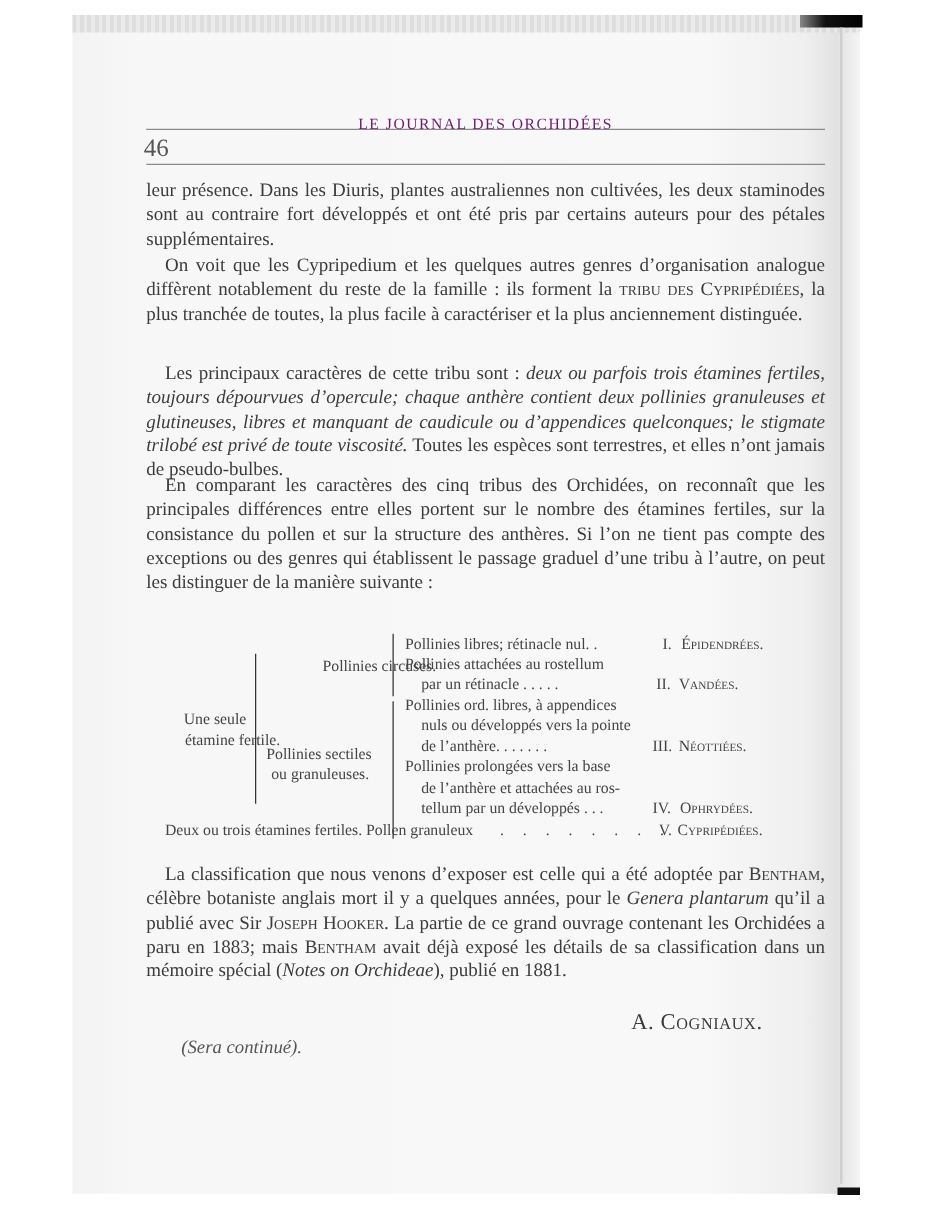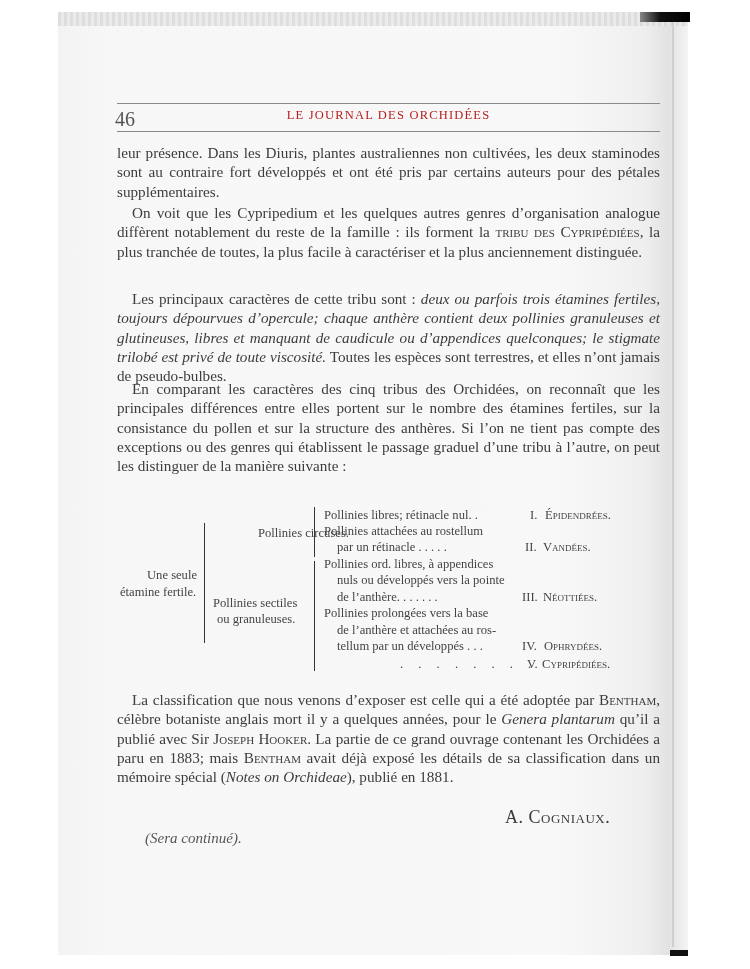--- a/index.html
+++ b/index.html
@@ -13,22 +13,22 @@
     background: repeating-linear-gradient(90deg, #d8d8d8 0 3px, #e8e8e8 3px 6px); opacity: .8; }
   .corner-dark-top { position: absolute; left: 640px; top: 12px; width: 50px; height: 10px;
     background: linear-gradient(90deg, #888 0%, #111 40%, #000 100%); }
   .corner-dark-bottom { position: absolute; left: 670px; top: 950px; width: 18px; height: 6px; background: #111; }
   .spine-line { position: absolute; left: 672px; top: 22px; width: 2px; height: 925px; background: #cfcfcf; }
 
   .rule { position: absolute; left: 117px; width: 543px; height: 1px; background: #8a8a8a; }
   .rule.top { top: 103px; }
   .rule.bottom { top: 131px; }
   .page-number { position: absolute; left: 115px; top: 108px; font-size: 20px; color: #555; }
-  .running-head { position: absolute; left: 117px; width: 543px; top: 108px; text-align: center;
-    font-size: 12.5px; letter-spacing: 1.2px; color: #b91c1c; }
+  .running-head { position: absolute; left: 117px; width: 543px; top: 92px; text-align: center;
+    font-size: 12.5px; letter-spacing: 1.2px; color: #701a75; }
 
   .body-text { position: absolute; left: 117px; width: 543px; font-size: 15.2px; line-height: 19.3px;
     text-align: justify; color: #3c3c3c; }
   .body-text p { margin: 0; }
   .indent { text-indent: 15px; }
   .sc { font-variant: small-caps; }
   .it { font-style: italic; }
 
   #p1 { top: 143px; }
   #p2 { top: 203px; }
@@ -71,21 +71,21 @@
   <p class="indent"><span>Les principaux caractères de cette tribu sont : </span><span class="it">deux ou parfois trois étamines fertiles, toujours dépourvues d’opercule; chaque anthère contient deux pollinies granuleuses et glutineuses, libres et manquant de caudicule ou d’appendices quelconques; le stigmate trilobé est privé de toute viscosité.</span><span> Toutes les espèces sont terrestres, et elles n’ont jamais de pseudo-bulbes.</span></p>
 </div>
 
 <div class="body-text" id="p4">
   <p class="indent">En comparant les caractères des cinq tribus des Orchidées, on reconnaît que les principales différences entre elles portent sur le nombre des étamines fertiles, sur la consistance du pollen et sur la structure des anthères. Si l’on ne tient pas compte des exceptions ou des genres qui établissent le passage graduel d’une tribu à l’autre, on peut les distinguer de la manière suivante :</p>
 </div>
 
 <div class="table-key">
 
   <span style="left:30px; top:63px;">Une seule</span>
-  <span style="left:3px; top:80px;">étamine fertile.</span>
+  <span style="left:31px; top:80px;">étamine fertile.</span>
   <div class="brace-l" style="left:87px; top:18px; height:120px;"></div>
 
   <span style="left:99px; top:21px;margin-left:42px;">Pollinies circuses.</span>
   <span style="left:96px; top:91px;">Pollinies sectiles</span>
   <span style="left:100px; top:107px;">ou granuleuses.</span>
 
   <div class="brace-l" style="left:197px; top:2px; height:50px;"></div>
   <div class="brace-l" style="left:197px; top:56px; height:110px;"></div>
 
   <span style="left:207px; top:3px;">Pollinies libres; rétinacle nul.  .</span>
@@ -102,20 +102,21 @@
   <span style="left:220px; top:85px;">de l’anthère.  .  .  .  .  .  .</span>
   <span style="left:405px; top:85px;">III.</span>
   <span class="sc" style="left:426px; top:85px;">Néottiées.</span>
 
   <span style="left:207px; top:101px;">Pollinies prolongées vers la base</span>
   <span style="left:220px; top:118px;">de l’anthère et attachées au ros-</span>
   <span style="left:220px; top:134px;">tellum par un développés  .  .  .</span>
   <span style="left:405px; top:134px;">IV.</span>
   <span class="sc" style="left:427px; top:134px;">Ophrydées.</span>
 
+  <span style="left:15px; top:152px;">Deux ou trois étamines fertiles. Pollen granuleux</span>
   <span class="dots" style="left:283px; top:152px;">. . . . . . . .</span>
   <span style="left:410px; top:152px;">V.</span>
   <span class="sc" style="left:425px; top:152px;">Cypripédiées.</span>
 </div>
 
 <div class="body-text" id="p5">
   <p class="indent"><span>La classification que nous venons d’exposer est celle qui a été adoptée par </span><span class="sc">Bentham</span><span>, célèbre botaniste anglais mort il y a quelques années, pour le </span><span class="it">Genera plantarum</span><span> qu’il a publié avec Sir </span><span class="sc">Joseph Hooker</span><span>. La partie de ce grand ouvrage contenant les Orchidées a paru en 1883; mais </span><span class="sc">Bentham</span><span> avait déjà exposé les détails de sa classification dans un mémoire spécial (</span><span class="it">Notes on Orchideae</span><span>), publié en 1881.</span></p>
 </div>
 
 <div class="signature sc">A. Cogniaux.</div>

